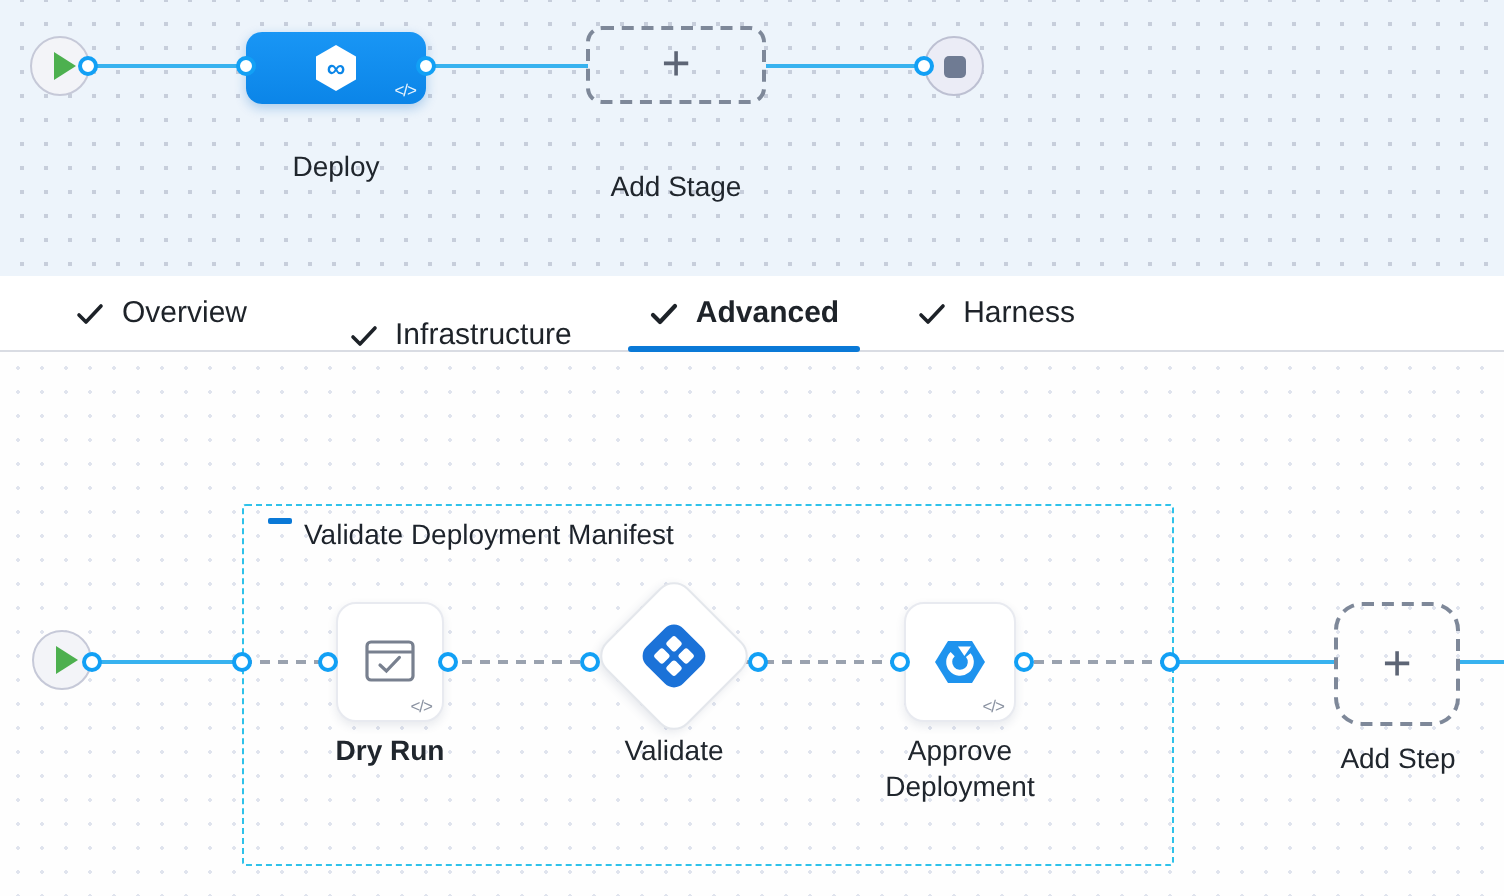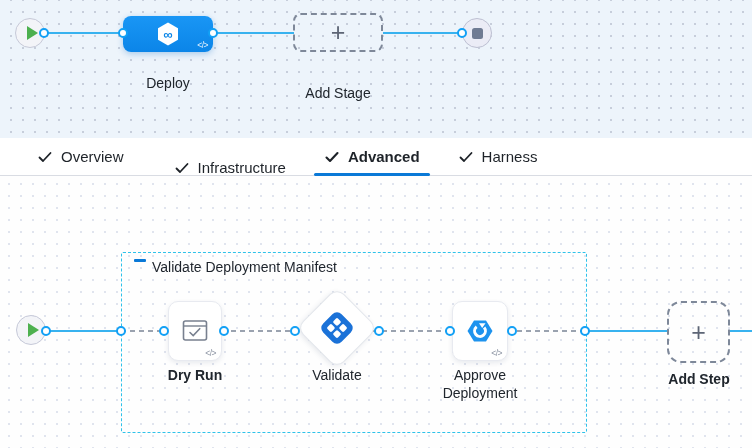--- a/index.html
+++ b/index.html
@@ -213,14 +213,14 @@
   <div class="nodelabel" style="left:155px; top:190px; width:80px;font-weight:bold;">
     <span>Dry Run</span>
   </div>
   <div class="nodelabel" style="left:297px; top:190px; width:80px;">
     <div>Validate</div>
   </div>
   <div class="nodelabel" style="left:440px; top:190px; width:80px;">
     <div>Approve</div>
     <div>Deployment</div>
   </div>
-  <div class="nodelabel" style="left:659px; top:194px; width:80px;font-weight:bold;">Add Step</div>
+  <div class="nodelabel" style="left:659px; top:194px; width:80px;">Add Step</div>
 </div>
 
 </body></html>

